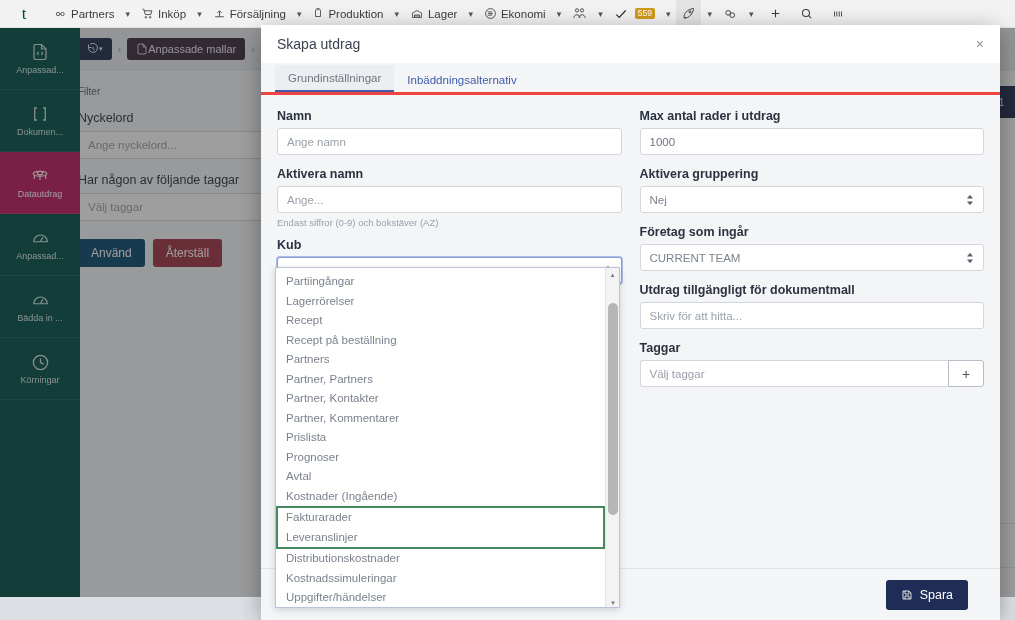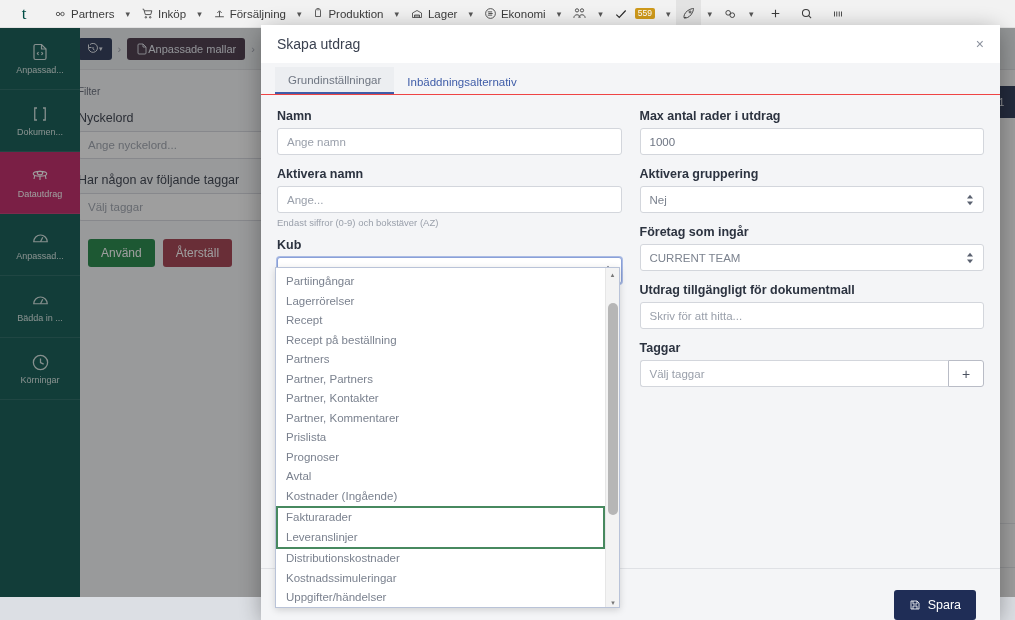--- a/index.html
+++ b/index.html
@@ -73,21 +73,21 @@
   .fgroup { padding: 14px 14px 0 14px; }
   .flabel { font-size: 12.5px; color: #2c3340; margin-bottom: 6px; }
   .finput {
     width: 100%; height: 28px; background: #fff; border: 1px solid #d5d8de;
     border-radius: 3px; font-size: 11.5px; color: #9aa0ab; padding: 0 9px;
     display: flex; align-items: center;
   }
   .fbtns { padding: 18px 14px 0 14px; display: flex; gap: 8px; }
   .btn { border: none; border-radius: 3px; font-size: 12px; color: #fff;
          padding: 7px 13px; font-family: "Liberation Sans", sans-serif; }
-  .btn-primary { background: #15803d; margin-left: 10px; }
+  .btn-primary { background: #0c4a6e; }
   .btn-danger  { background: #9e3344; }
 
   
   .grid-area {
     position: absolute; left: 279px; top: 70px; width: 736px; height: 527px;
     background: #fdfdfd;
   }
   .grid-row {
     height: 44px; border-bottom: 1px solid #e4e6ea;
     display: flex; align-items: center; justify-content: flex-end;
@@ -117,21 +117,21 @@
     display: flex; flex-direction: column;
   }
   .modal-head {
     height: 38px; background: #ffffff; display: flex; align-items: center;
     padding: 0 16px; flex: 0 0 38px;
   }
   .modal-title { font-size: 14px; color: #3a4150; flex: 1; }
   .modal-x { font-size: 14px; color: #8b919d; }
   .tabs {
     flex: 0 0 32px; display: flex; align-items: flex-end;
-    padding-left: 14px; border-bottom: 1px solid #ef4444;
+    padding-left: 14px; border-bottom: 3px solid #ef4444;
     background: #f4f5f7;
   }
   .tab {
     font-size: 11.5px; padding: 7px 13px 6px 13px; color: #3f5da8;
   }
   .tab.sel { color: #6f7682; background: #eceef1; border-bottom: 2px solid #3f5da8; }
   .modal-body { flex: 1; padding: 14px 16px 0 16px; position: relative; }
   .cols { display: flex; gap: 18px; }
   .col { width: 348px; }
   .mlabel { font-size: 12.5px; color: #2c3340; margin: 0 0 5px 0; font-weight: 700; }
@@ -157,22 +157,22 @@
     border-right: none; border-radius: 3px 0 0 3px; font-size: 11.5px;
     color: #9aa0ab; padding: 0 9px; display: flex; align-items: center;
   }
   .tagplus {
     width: 36px; height: 27px; background: #fff; border: 1px solid #b9bcc6;
     border-radius: 0 3px 3px 0; display: flex; align-items: center;
     justify-content: center; font-size: 14px; color: #4b5260;
   }
   .modal-foot {
     flex: 0 0 52px; border-top: 1px solid #dfe1e5; background: #f4f5f7;
-    display: flex; align-items: flex-end; justify-content: flex-end;
-    padding-right: 24px;
+    display: flex; align-items: center; justify-content: flex-end;
+    padding-right: 32px;
   }
   .btn-save {
     background: #1f2d56; color: #fff; border: none; border-radius: 3px;
     font-size: 12.5px; padding: 8px 15px; display: flex; align-items: center;
     gap: 7px; font-family: "Liberation Sans", sans-serif;
   }
 
   
   .dd {
     position: absolute; left: 275px; top: 267px; width: 345px; height: 341px;

